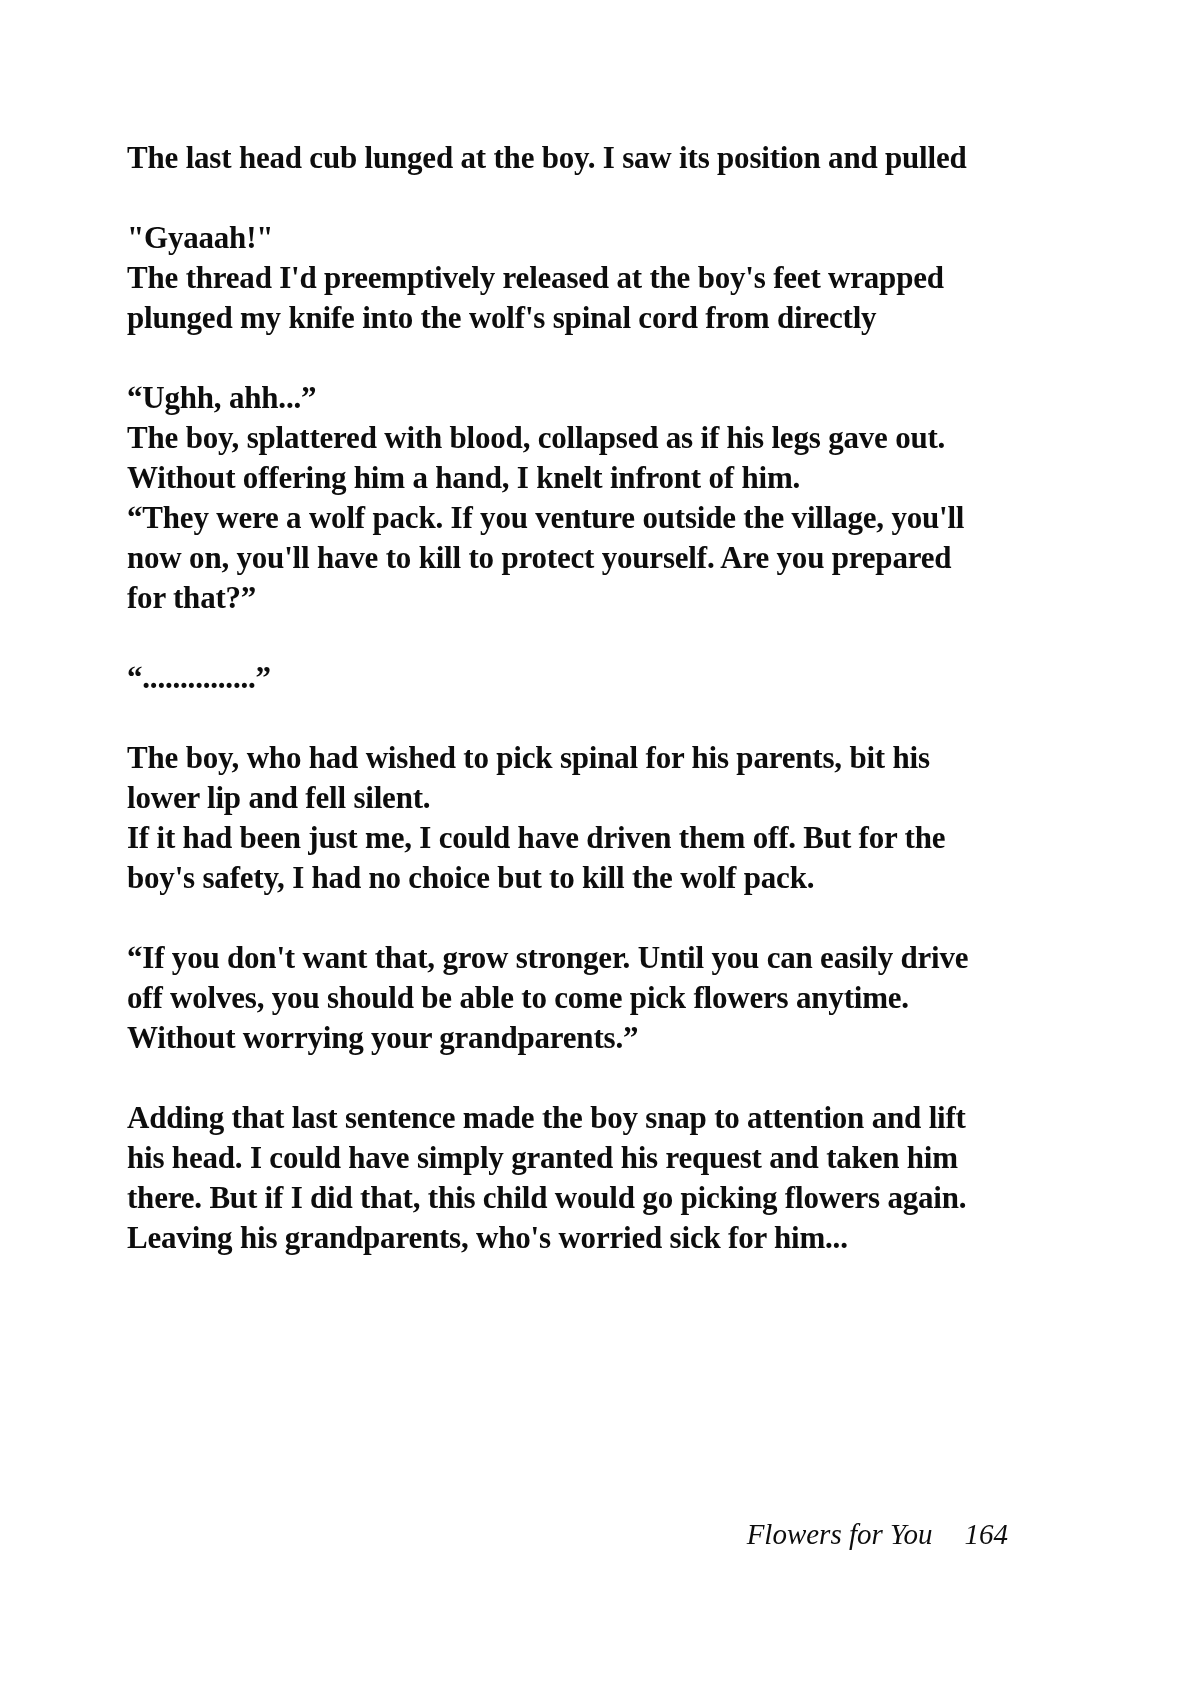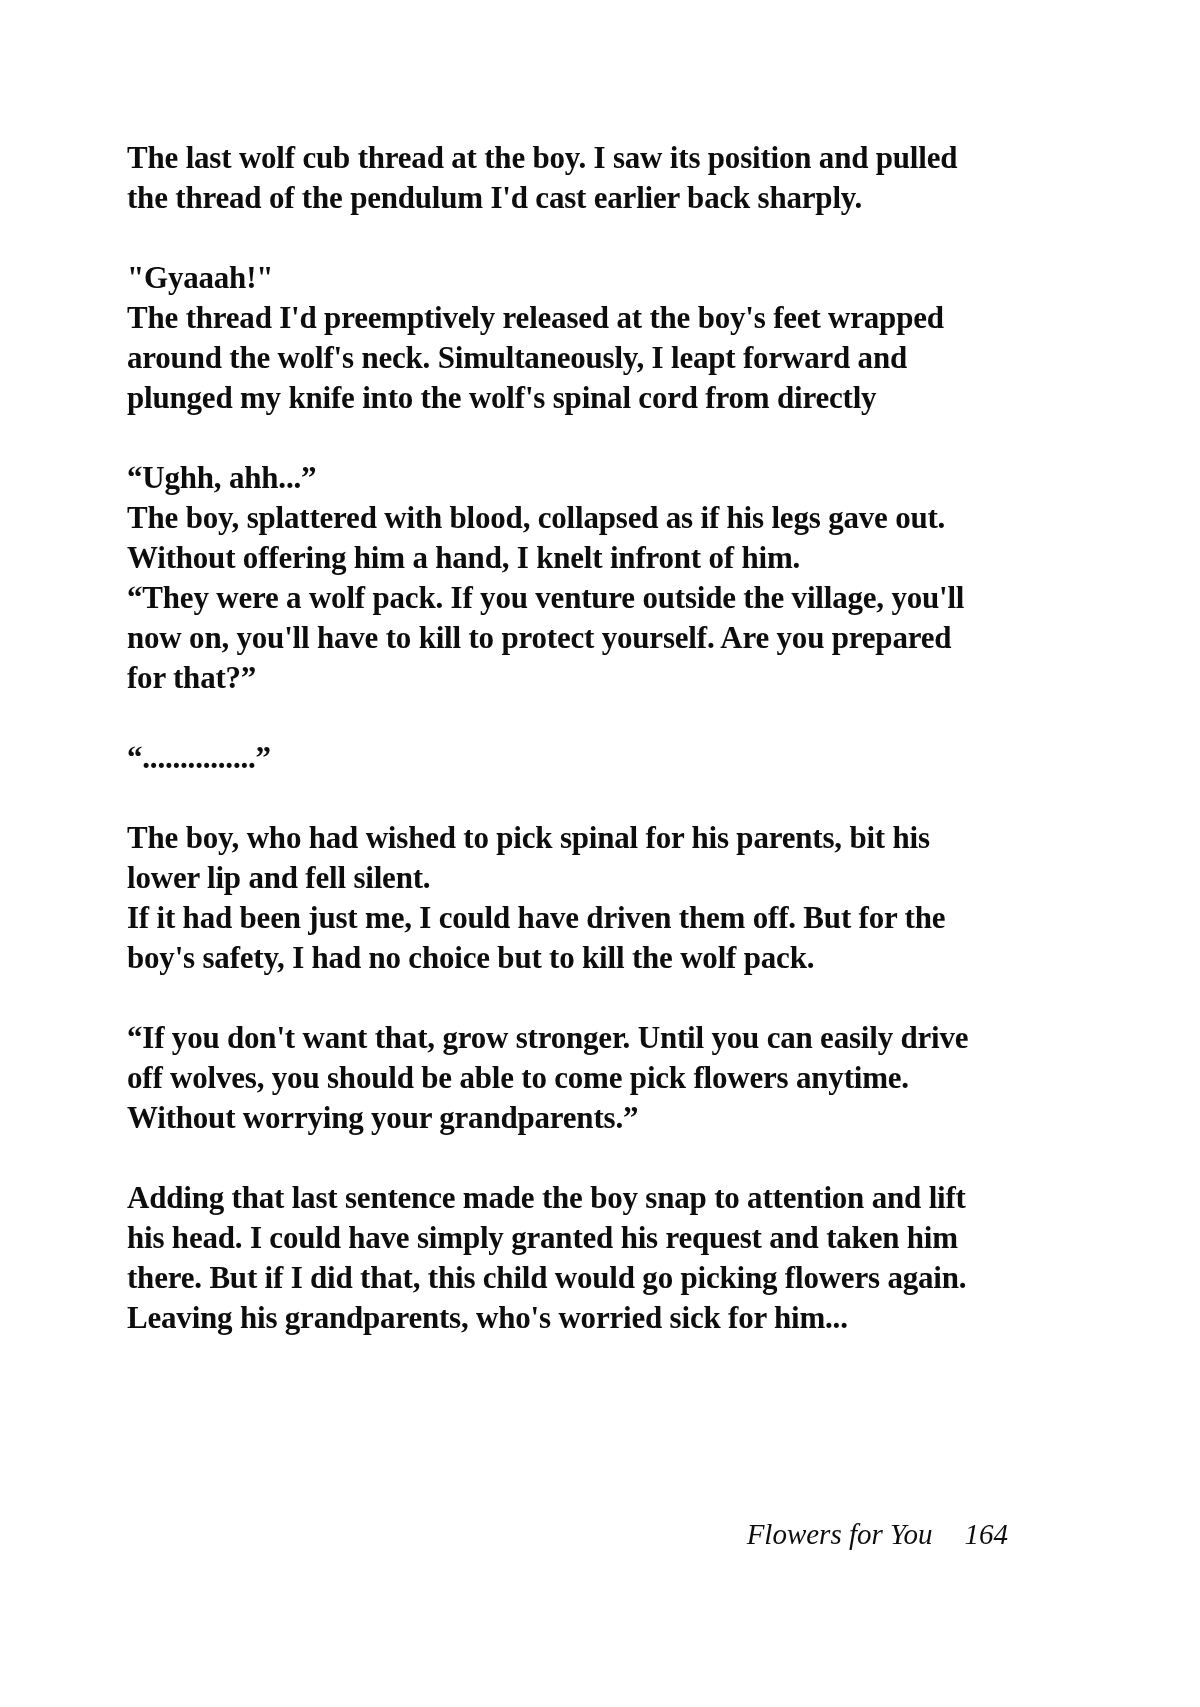--- a/index.html
+++ b/index.html
@@ -53,27 +53,25 @@
     font-weight: normal;
     text-align: right;
   }
 </style>
 </head>
 <body>
 
 <div class="page">
   <div class="text-block" id="paragraphs">
       <div class="paragraph">
-        <div class="line">The last wolf cub thread at the boy. I saw its position and pulled</div>
-        <div class="line">the thread of the pendulum I'd cast earlier back sharply.</div>
+        <div class="line">The last head cub lunged at the boy. I saw its position and pulled</div>
       </div>
       <div class="paragraph">
         <div class="line">"Gyaaah!"</div>
         <div class="line">The thread I'd preemptively released at the boy's feet wrapped</div>
-        <div class="line">around the wolf's neck. Simultaneously, I leapt forward and</div>
         <div class="line">plunged my knife into the wolf's spinal cord from directly</div>
       </div>
       <div class="paragraph">
         <div class="line">“Ughh, ahh...”</div>
         <div class="line">The boy, splattered with blood, collapsed as if his legs gave out.</div>
         <div class="line">Without offering him a hand, I knelt infront of him.</div>
         <div class="line">“They were a wolf pack. If you venture outside the village, you'll</div>
         <div class="line">now on, you'll have to kill to protect yourself. Are you prepared</div>
         <div class="line">for that?”</div>
       </div>

